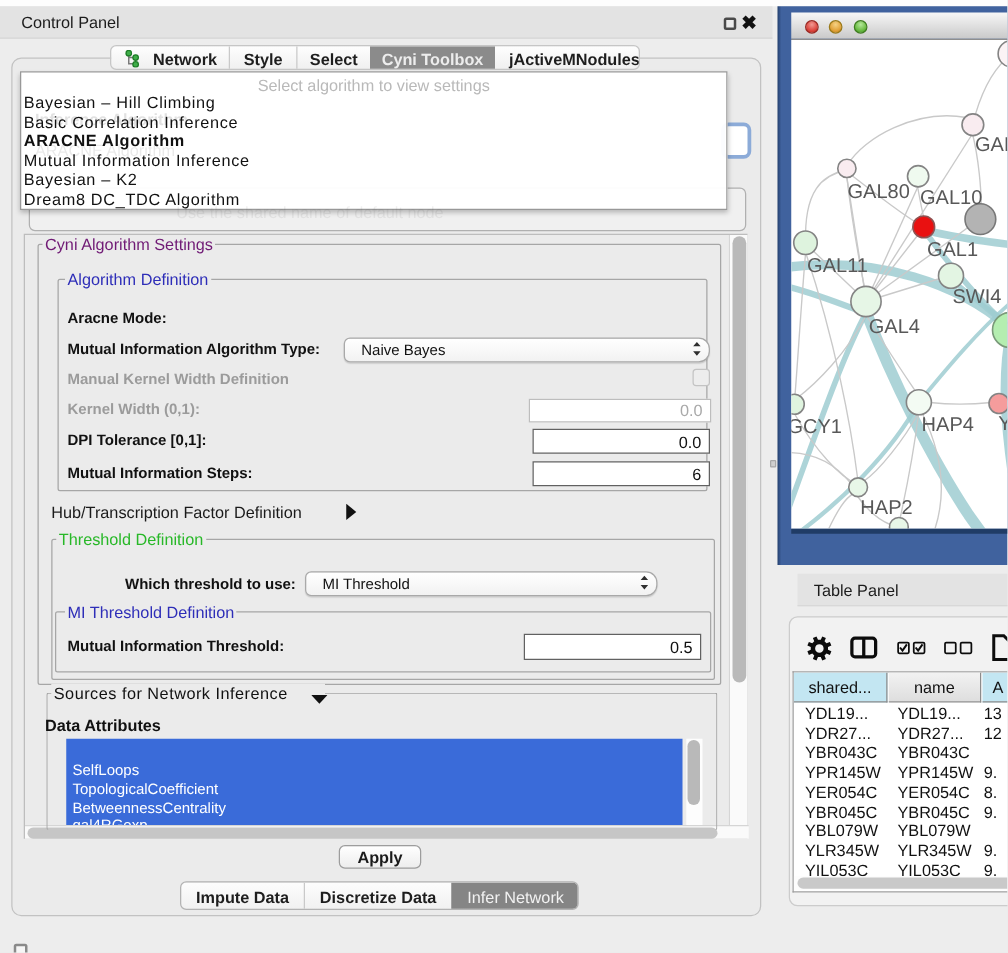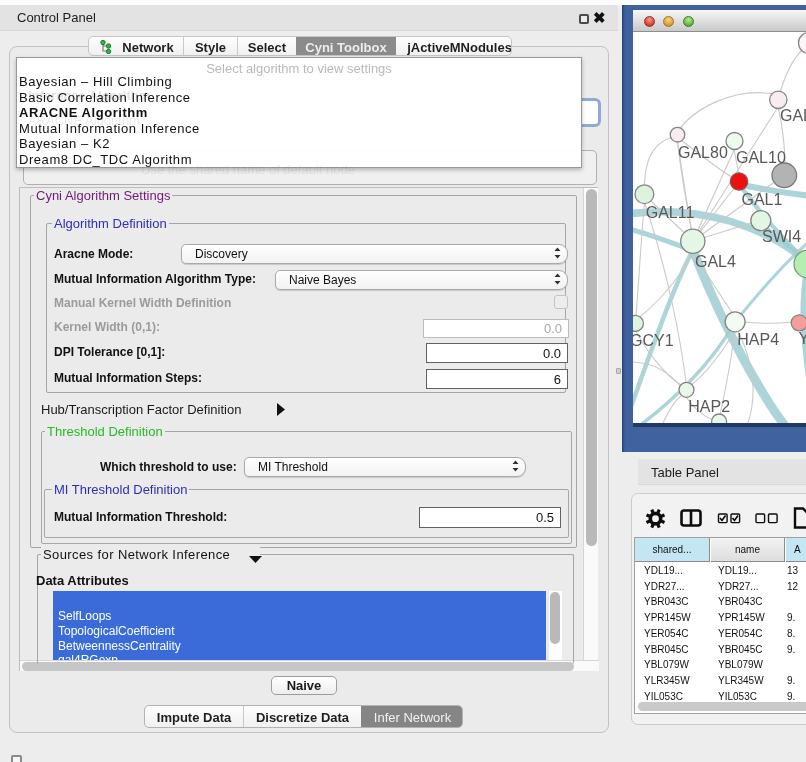--- a/index.html
+++ b/index.html
@@ -55,26 +55,20 @@
     <div class="abs" style="left:2px;top:1px;width:552px;height:9px;background:#c6c6c6;border-radius:5px"></div>
   </div>
 
   <div class="gbox" style="left:10px;top:7px;width:547px;height:353px"></div>
   <div class="gtitle" style="left:14px;top:0;color:#701a75">Cyni Algorithm Settings</div>
 
   <div class="gbox" style="left:26px;top:35px;width:520px;height:170px"></div>
   <div class="gtitle" style="left:32px;top:28px;color:#2e2eb8">Algorithm Definition</div>
 
   <div class="lbl abs" style="left:34px;top:59px">Aracne Mode:</div>
-  <div class="combo" style="left:161px;top:56px;width:387px;height:20px">
-      <span class="ct">Discovery</span>
-    <svg class="abs" style="right:5px;top:1px" width="9" height="14" viewBox="0 0 9 14">
-        <path d="M1.5 5 L4.5 1.5 L7.5 5 Z M1.5 9 L4.5 12.5 L7.5 9 Z" fill="#2f2f2f"></path>
-      </svg>
-  </div>
   <div class="lbl abs" style="left:34px;top:84px">Mutual Information Algorithm Type:</div>
   <div class="combo" style="left:255px;top:82px;width:293px;height:20px">
       <span class="ct">Naive Bayes</span>
     <svg class="abs" style="right:5px;top:1px" width="9" height="14" viewBox="0 0 9 14">
         <path d="M1.5 5 L4.5 1.5 L7.5 5 Z M1.5 9 L4.5 12.5 L7.5 9 Z" fill="#2f2f2f"></path>
       </svg>
   </div>
   <div class="lbl dis abs" style="left:34px;top:108px">Manual Kernel Width Definition</div>
   <div class="abs" style="left:534px;top:107px;width:14px;height:14px;background:#ededed;border:1px solid #c3c3c3;border-radius:3px"></div>
   <div class="lbl dis abs" style="left:34px;top:132px">Kernel Width (0,1):</div>
@@ -112,21 +106,21 @@
     </svg>
   <div class="lbl abs" style="left:16px;top:384.5px;font-size:13px">Data Attributes</div>
   <div class="abs" style="left:33px;top:403px;width:493px;height:69px;background:#3a6bd9;overflow:hidden">
     <div style="color:#fff;font-size:12px;padding:18px 0 0 5px;line-height:14.8px">SelfLoops<br>TopologicalCoefficient<br>BetweennessCentrality<br>gal4RGexp</div>
   </div>
   <div class="abs" style="left:529px;top:403px;width:13px;height:69px;background:#fdfdfd">
     <div class="abs" style="left:1px;top:1px;width:10px;height:52px;background:#b9b9b9;border-radius:5px"></div>
   </div>
 </div>
 
-<div class="abs" style="left:271px;top:676px;width:66px;height:19px;background:linear-gradient(#ffffff,#ededed);border:1px solid #9d9d9d;border-radius:5px;text-align:center;font-size:13px;font-weight:bold;color:#1a1a1a;line-height:18px">Naive</div>
+<div class="abs" style="left:271px;top:676px;width:66px;height:19px;background:linear-gradient(#ffffff,#ededed);border:1px solid #9d9d9d;border-radius:5px;text-align:center;font-size:13px;font-weight:bold;color:#1a1a1a;line-height:18px">Apply</div>
 
 <div class="abs" style="left:144px;top:705px;width:319px;height:23px;background:linear-gradient(#fdfdfd,#f1f1f1);border:1px solid #b3b3b3;border-radius:5px;overflow:hidden">
   <div class="abs" style="left:98px;top:0;width:1px;height:23px;background:#c9c9c9"></div>
   <div class="abs" style="left:216px;top:0;width:103px;height:23px;background:#858585"></div>
   <div class="abs" style="left:0;top:4px;width:98px;text-align:center;font-size:13px;font-weight:bold;color:#1e1e1e">Impute Data</div>
   <div class="abs" style="left:99px;top:4px;width:117px;text-align:center;font-size:13px;font-weight:bold;color:#1e1e1e">Discretize Data</div>
   <div class="abs" style="left:216px;top:4px;width:103px;text-align:center;font-size:13px;color:#f2f2f2">Infer Network</div>
 </div>
 
 <div class="abs" style="left:11px;top:755px;width:11px;height:10px;background:#f6f6f6;border:2px solid #8a8a8a;border-radius:2px"></div>
@@ -246,21 +240,21 @@
     <rect x="78.5" y="10" width="8.6" height="8.6" rx="1" stroke-width="1.4"></rect>
     <rect x="91" y="10" width="8.6" height="8.6" rx="1" stroke-width="1.4"></rect>
     <path d="M80 14 l2 2.5 3.5-5" stroke-width="1.6"></path>
     <path d="M92.5 14 l2 2.5 3.5-5" stroke-width="1.6"></path>
     <rect x="116" y="10" width="8.6" height="8.6" rx="1" stroke-width="1.4"></rect>
     <rect x="128.5" y="10" width="8.6" height="8.6" rx="1" stroke-width="1.4"></rect>
     <path d="M155 4.5 h8 l6 6 v13 h-14 z" stroke-width="2.4"></path>
   </g>
 </svg>
 
-<div class="abs" style="left:634px;top:537px;width:172px;height:177px;background:#fff;border:1px solid #9f9f9f;border-right:none;overflow:hidden;font-size:10px;color:#111">
+<div class="abs" style="left:634px;top:537px;width:172px;height:177px;background:#fff;border:1px solid #9f9f9f;border-right:none;overflow:hidden;font-size:13px;color:#111">
   <div class="abs" style="left:0;top:0;width:75px;height:24px;background:#c3e6f2;border-right:1px solid #8c8c8c;border-bottom:1px solid #8c8c8c;text-align:center;line-height:23px">shared...</div>
   <div class="abs" style="left:76px;top:0;width:74px;height:24px;background:linear-gradient(#f2f2f2,#dedede);border-right:1px solid #8c8c8c;border-bottom:1px solid #8c8c8c;text-align:center;line-height:23px">name</div>
   <div class="abs" style="left:151px;top:0;width:21px;height:24px;background:#c3e6f2;border-bottom:1px solid #8c8c8c;line-height:23px;padding-left:8px">A</div>
   <div class="abs" style="left:9px;top:25px;line-height:15.7px">YDL19...<br>YDR27...<br>YBR043C<br>YPR145W<br>YER054C<br>YBR045C<br>YBL079W<br>YLR345W<br>YIL053C</div>
   <div class="abs" style="left:83px;top:25px;line-height:15.7px">YDL19...<br>YDR27...<br>YBR043C<br>YPR145W<br>YER054C<br>YBR045C<br>YBL079W<br>YLR345W<br>YIL053C</div>
   <div class="abs" style="left:152px;top:25px;line-height:15.7px">13<br>12<br><br>9.<br>8.<br>9.<br><br>9.<br>9.</div>
   <div class="abs" style="left:0;top:163px;width:172px;height:11px;background:#fdfdfd">
     <div class="abs" style="left:3px;top:1px;width:172px;height:9px;background:#c9c9c9;border-radius:5px"></div>
   </div>
 </div>

